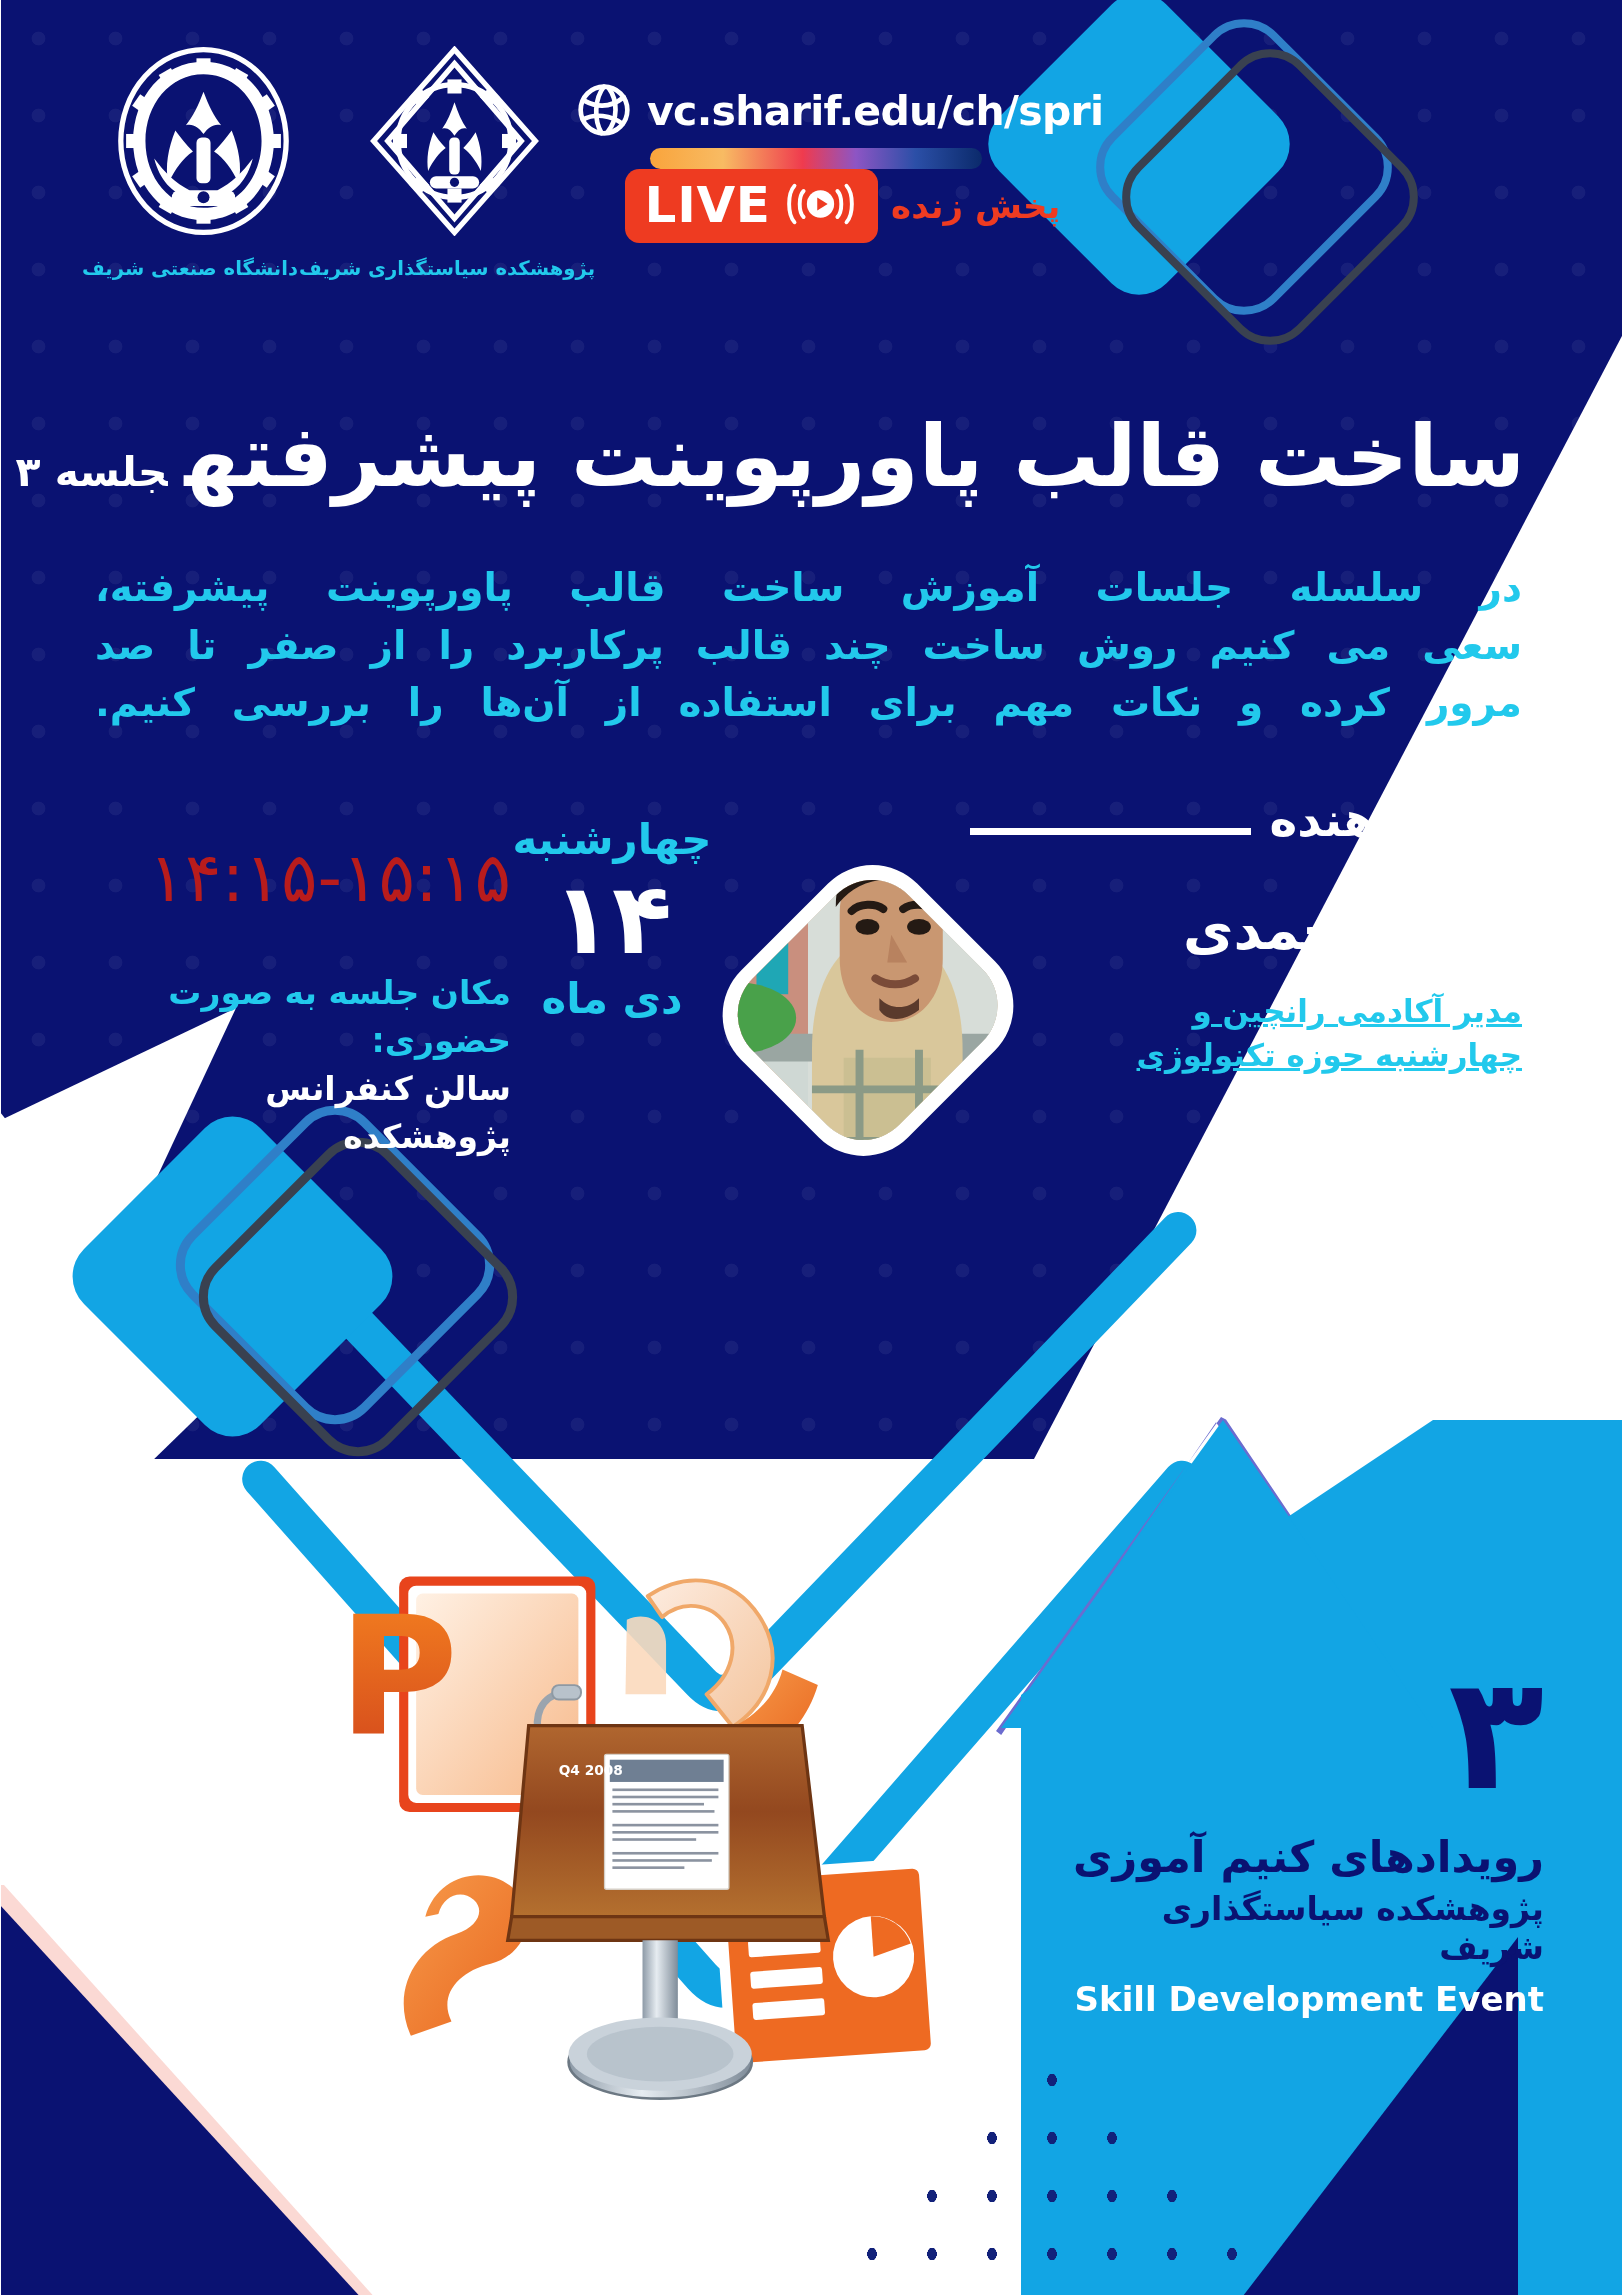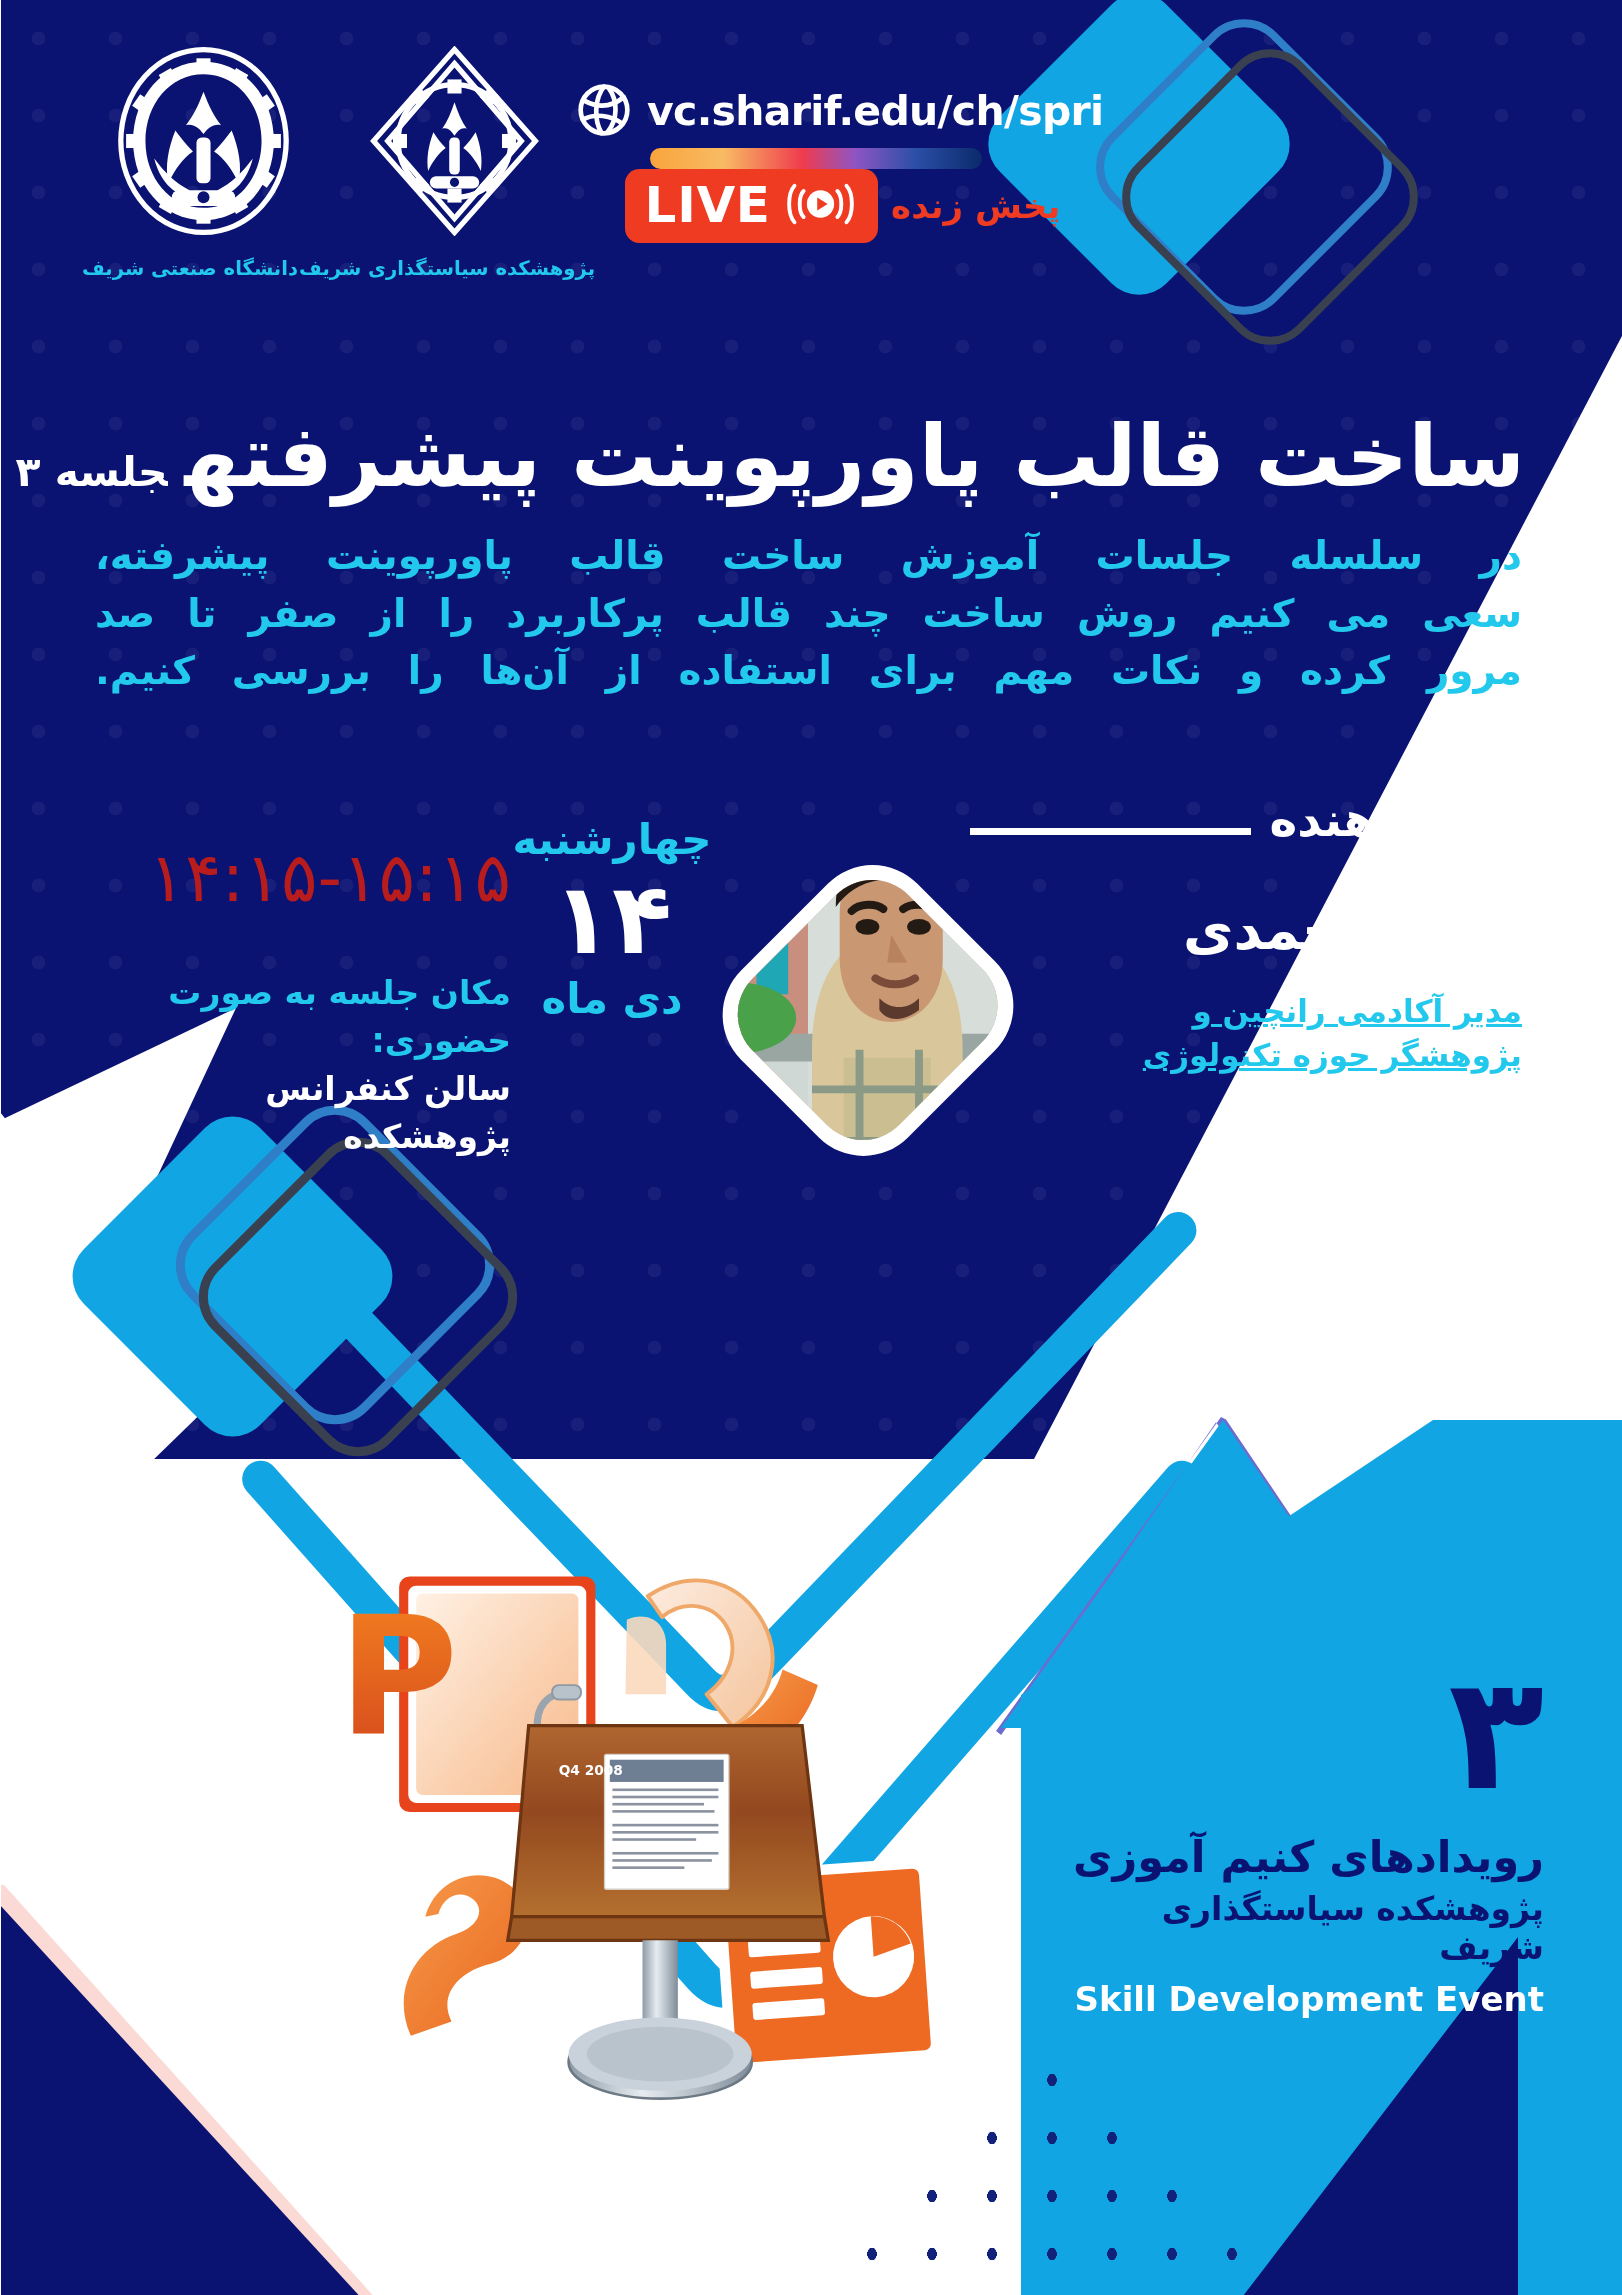--- a/index.html
+++ b/index.html
@@ -141,21 +141,21 @@
 
   
   .title-wrap{ position:absolute; right:98px; top:406px; width:1440px; text-align:center; }
   .title-main{
     color:#ffffff; font-size:86px; font-weight:bold; line-height:1.18;
     direction:rtl; white-space:nowrap;
   }
   .title-session{ font-size:41px; font-weight:bold; margin-right:17px; }
 
   .lede{
-    position:absolute; right:101px; top:527px; width:1427px;
+    position:absolute; right:101px; top:559px; width:1427px;
     color:#22c9ec; font-size:39px; font-weight:bold; line-height:1.48;
     direction:rtl; text-align:justify;
   }
   .lede div{ text-align:justify; text-align-last:justify; }
 
   
   .presenter{ position:absolute; right:101px; top:792px; width:772px; direction:rtl; }
   .pres-head{
     display:flex; align-items:center; justify-content:flex-start;
     gap:18.3px; margin-bottom:9.2px;
@@ -362,21 +362,21 @@
   <div class="presenter">
     <div class="pres-head">
       <span class="pres-head-txt">ارائه دهنده</span>
       <span class="pres-rule"></span>
     </div>
     <div class="pres-body">
       <div class="pres-txt">
         <div class="pres-name">محمد احمدی</div>
         <div class="pres-role">
           <div>مدیر آکادمی رانچین و</div>
-          <div>پژوهشگر حوزه تکنولوژی</div>
+          <div>چهارشنبه حوزه تکنولوژی</div>
         </div>
       </div>
       <div class="pres-photo">
         <div class="photo-frame"></div>
         <div class="photo-inner">
           <div class="photo-img">
             <svg viewBox="0 0 200 200" xmlns="http://www.w3.org/2000/svg" preserveAspectRatio="xMidYMid slice">
               <rect width="200" height="200" fill="#cfd8d4"></rect>
               <rect x="0" y="0" width="70" height="120" fill="#c98f7e"></rect>
               <rect x="14" y="22" width="16" height="70" fill="#1fa7b5"></rect>

